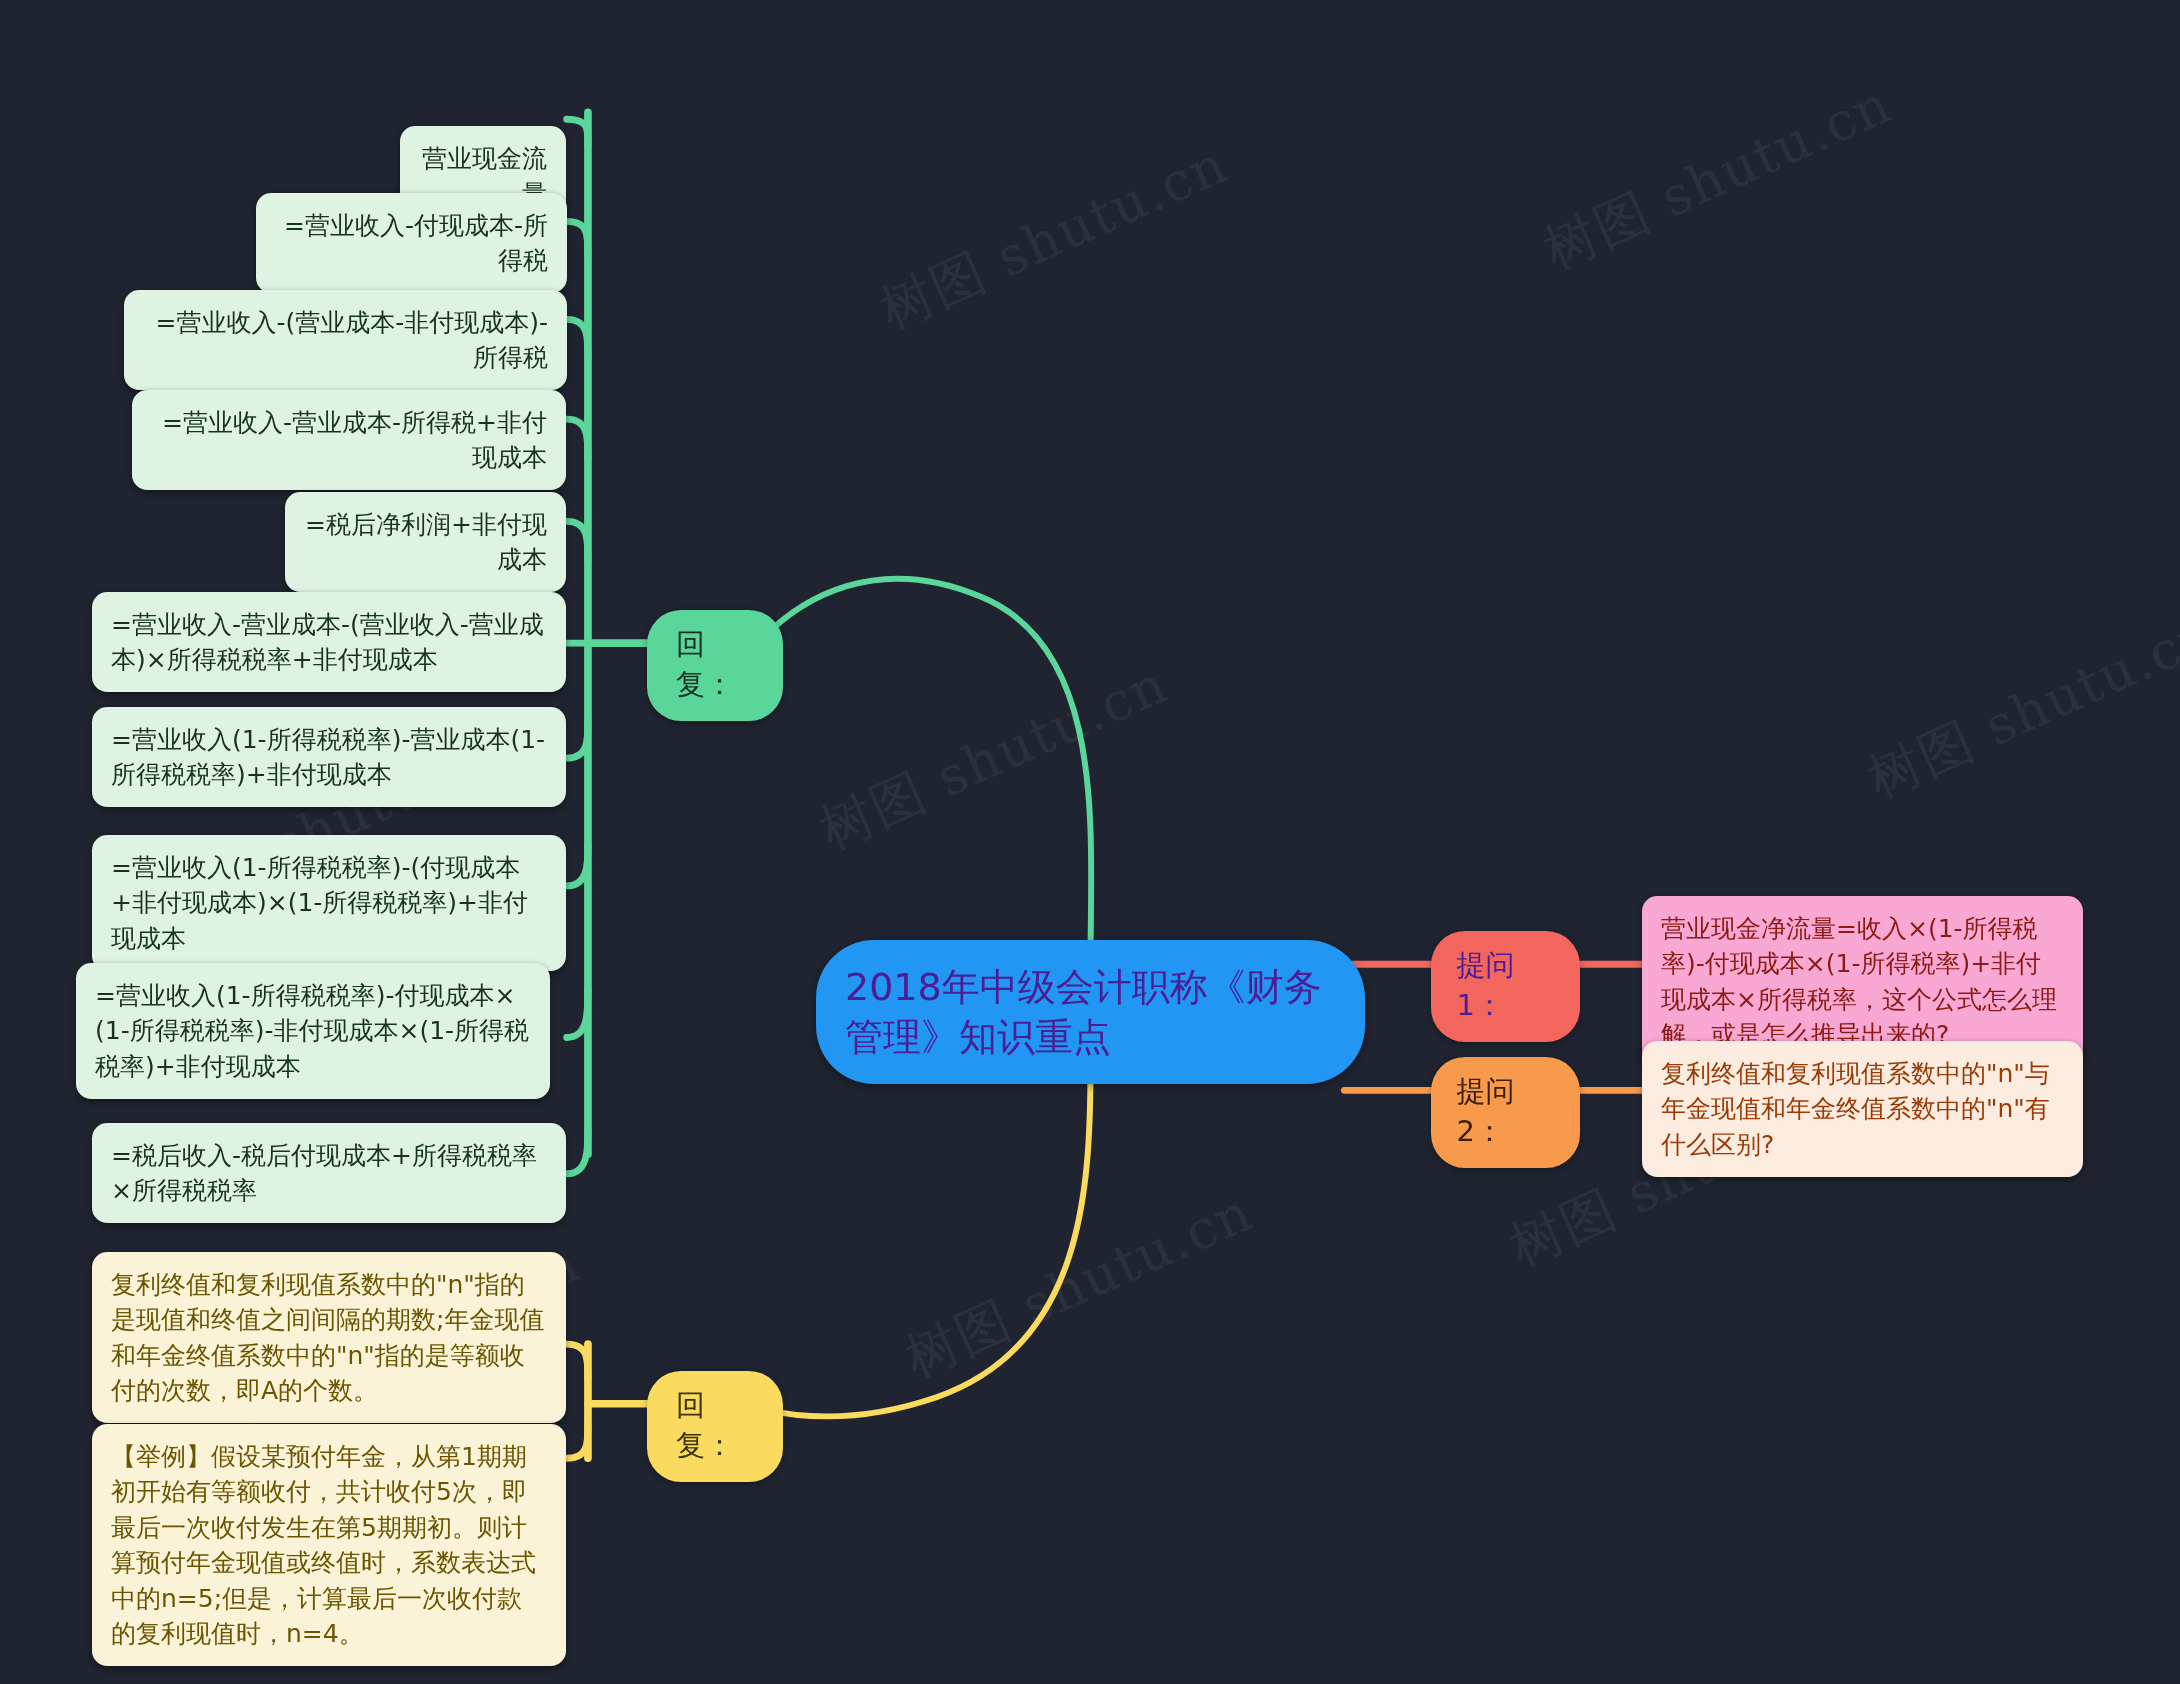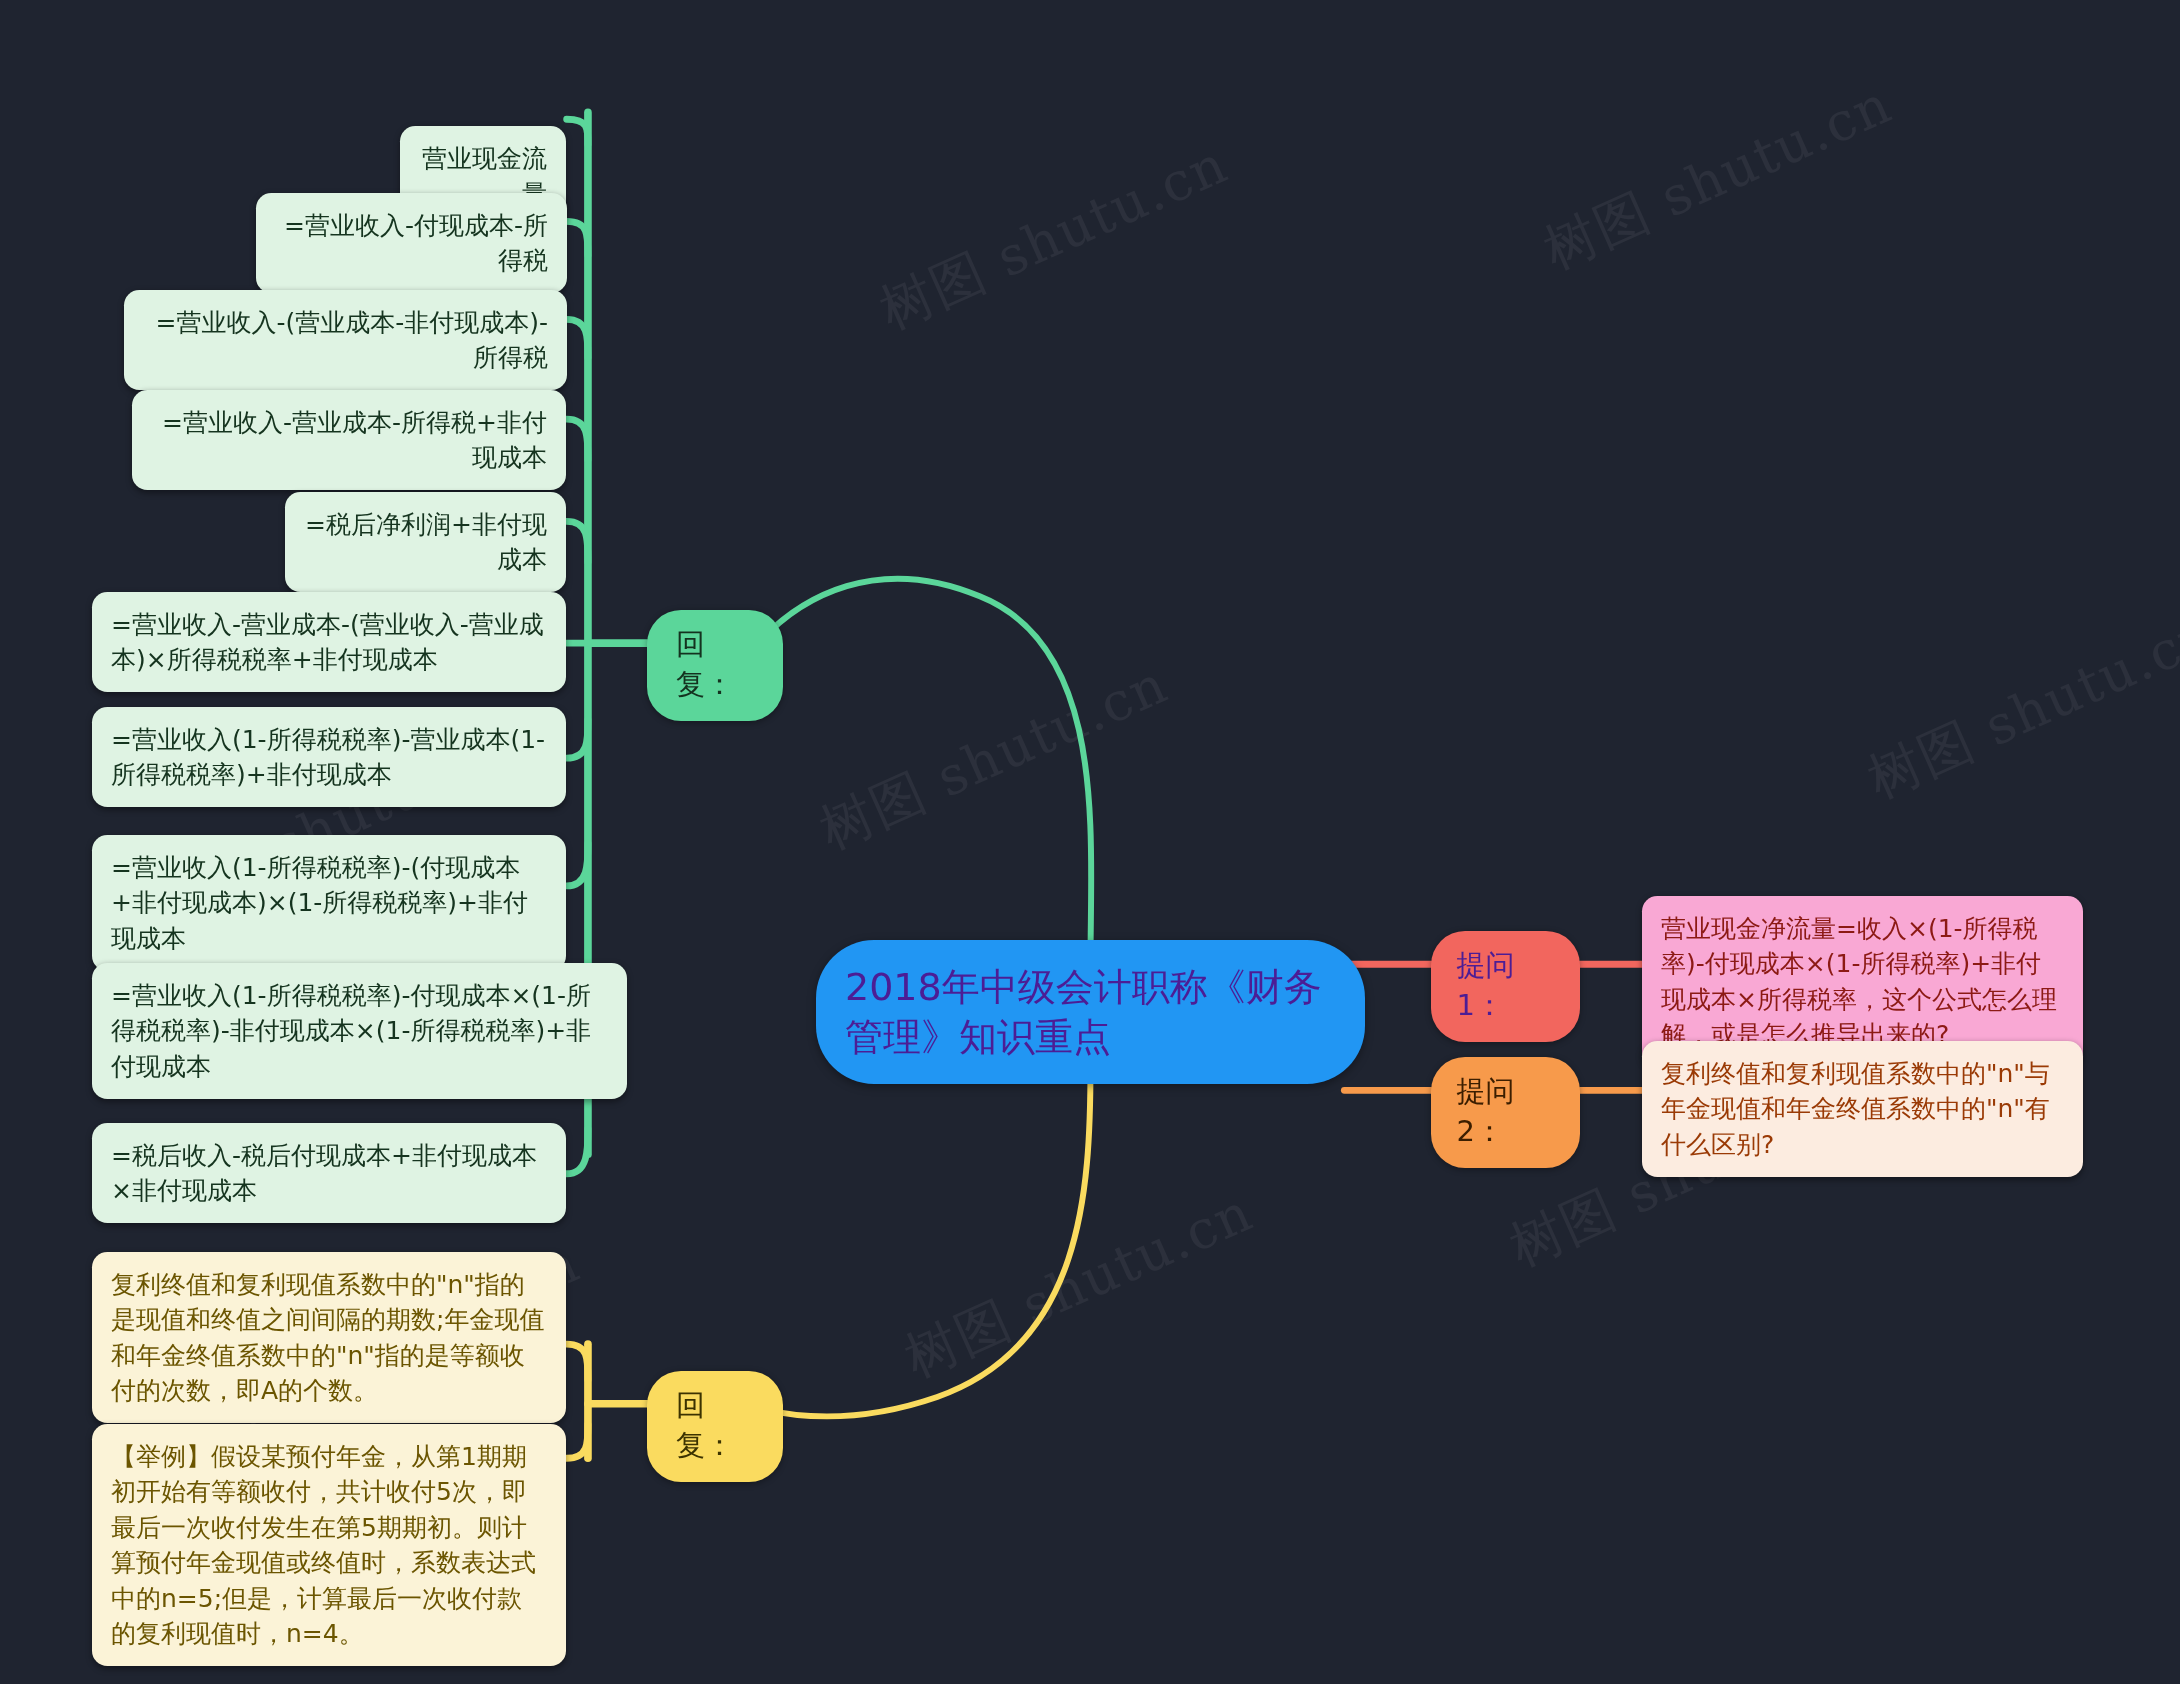--- a/index.html
+++ b/index.html
@@ -194,25 +194,25 @@
   </div>
   <div class="node card card-green" style="left:92px;top:592px;width:474px;">
     <span class="txt">=营业收入-营业成本-(营业收入-营业成本)×所得税税率+非付现成本</span>
   </div>
   <div class="node card card-green" style="left:92px;top:707px;width:474px;">
     <span class="txt">=营业收入(1-所得税税率)-营业成本(1-所得税税率)+非付现成本</span>
   </div>
   <div class="node card card-green" style="left:92px;top:835px;width:474px;">
     <span class="txt">=营业收入(1-所得税税率)-(付现成本+非付现成本)×(1-所得税税率)+非付现成本</span>
   </div>
-  <div class="node card card-green" style="left:92px;top:963px;width:535px;">
+  <div class="node card card-green" style="left:76px;top:963px;width:474px;">
     <span class="txt">=营业收入(1-所得税税率)-付现成本×(1-所得税税率)-非付现成本×(1-所得税税率)+非付现成本</span>
   </div>
   <div class="node card card-green" style="left:92px;top:1123px;width:474px;">
-    <span class="txt">=税后收入-税后付现成本+非付现成本×非付现成本</span>
+    <span class="txt">=税后收入-税后付现成本+所得税税率×所得税税率</span>
   </div>
 
   <div class="node pill-yellow" style="left:647px;top:1371px;width:136px;">
     <span class="txt">回复：</span>
   </div>
 
   <div class="node card card-yellow" style="left:92px;top:1252px;width:474px;">
     <span class="txt">复利终值和复利现值系数中的"n"指的是现值和终值之间间隔的期数;年金现值和年金终值系数中的"n"指的是等额收付的次数，即A的个数。</span>
   </div>
   <div class="node card card-yellow" style="left:92px;top:1424px;width:474px;">

